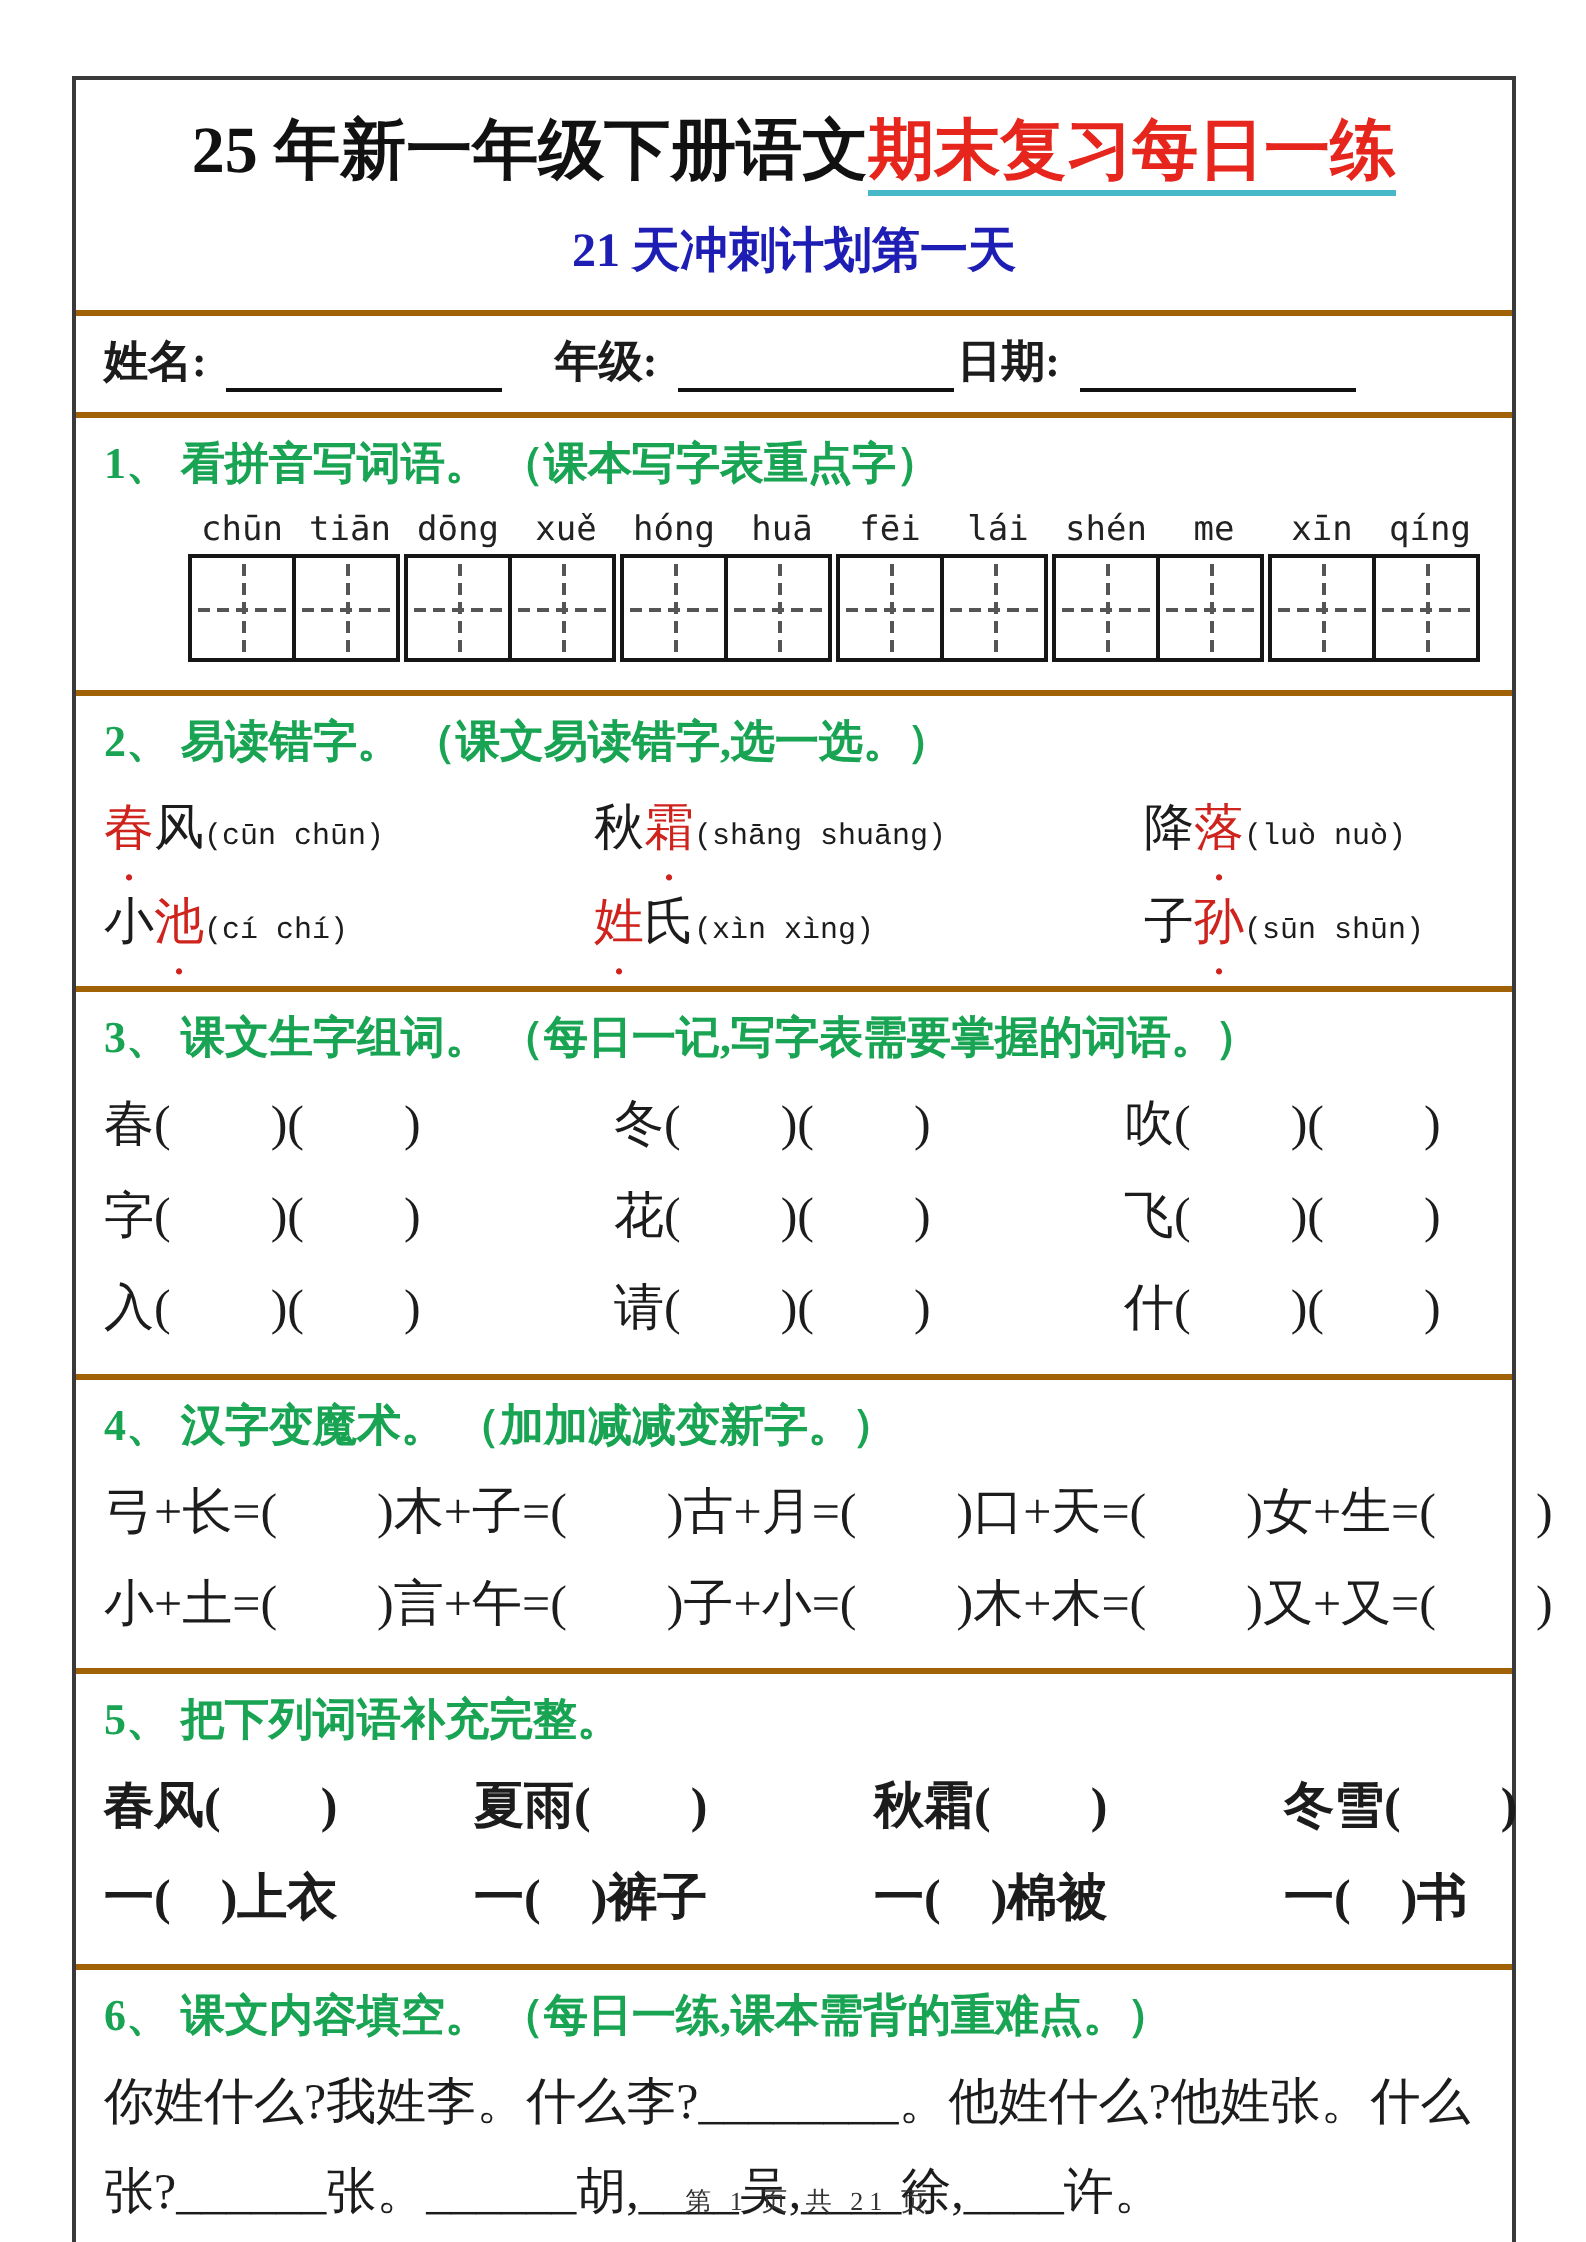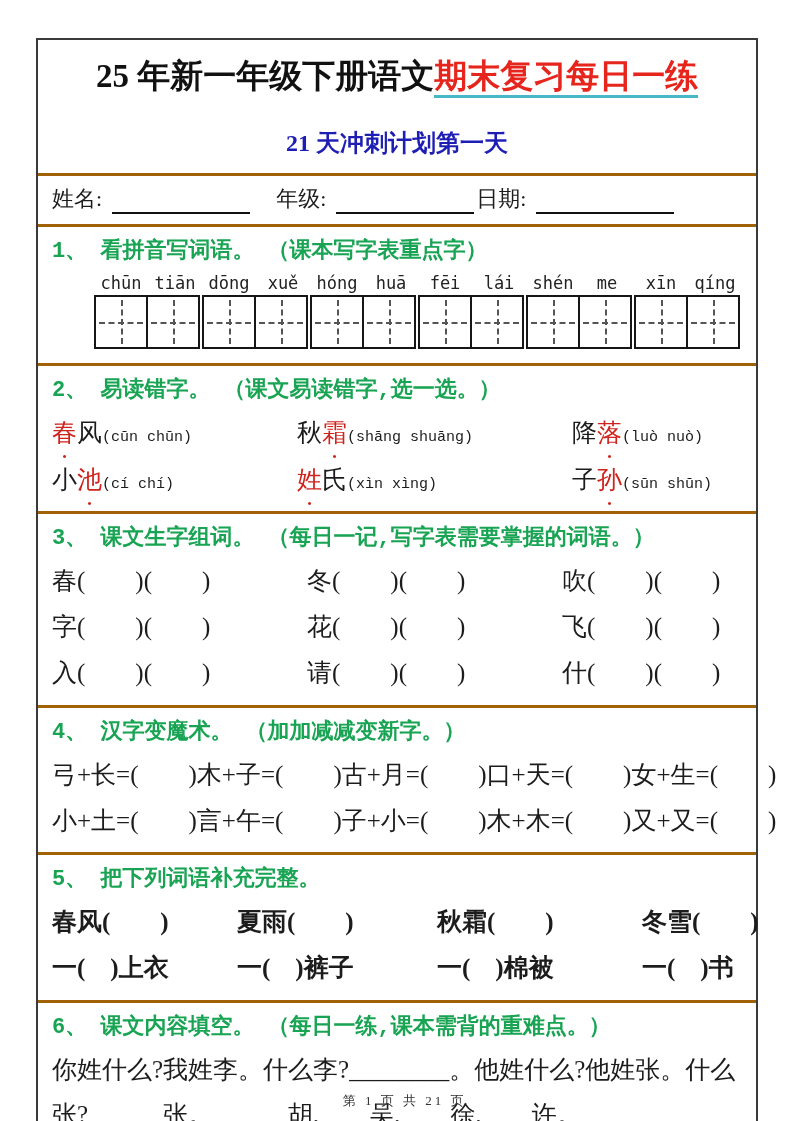--- a/index.html
+++ b/index.html
@@ -18,34 +18,34 @@
 
   
   .title-row { text-align:center; padding:16px 8px 14px; }
   .main-title { font-size:33px; font-weight:bold; line-height:1.25; white-space:nowrap; }
   .main-title .black-part { color:#111; }
   .main-title .red-part {
     color:#e6251d;
     border-bottom:3px solid #46b8c8;
     padding-bottom:1px;
   }
-  .subtitle { font-size:24px; font-weight:bold; color:#1e1eb4; margin-top:30px; }
+  .subtitle { font-size:24px; font-weight:bold; color:#1e1eb4; margin-top:12px; }
 
   
   .info-row { display:flex; align-items:flex-end; font-size:22px; padding:8px 14px 10px; }
-  .info-label { font-weight:normal; }
+  .info-label { font-weight:bold; }
   .blank-line { display:inline-block; border-bottom:2px solid #111; height:20px; }
   .blank-name { width:138px; margin:0 26px 0 10px; }
   .blank-grade { width:138px; margin:0 2px 0 10px; }
   .blank-date { width:138px; margin:0 0 0 10px; }
 
   
   .sec-header {
     color:#18a453; font-weight:bold; font-size:22px;
-    font-family:Liberation Mono, monospace;
+    font-family:Liberation Serif, serif;
     margin-bottom:6px; white-space:nowrap;
   }
 
   
   .pinyin-strip { display:flex; justify-content:flex-end; padding:2px 0 6px; }
   .py-word { width:108px; }
   .py-labels { display:flex; font-family:"DejaVu Sans Mono", monospace; font-size:17px; color:#222; margin-bottom:2px; }
   .py-labels span { width:50%; text-align:center; }
   .box-pair { display:flex; }
   .wcell { width:54px; height:54px; border:2px solid #161616; position:relative; background:#fff; }

